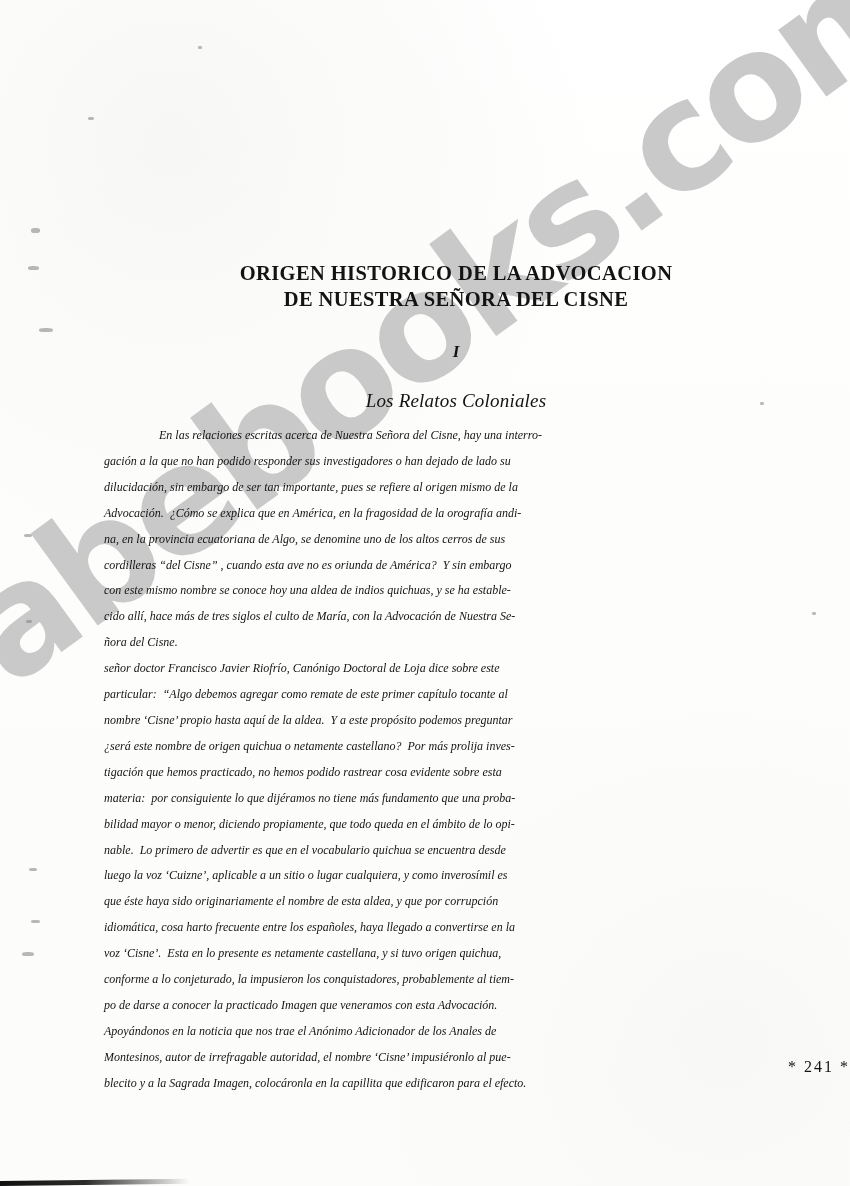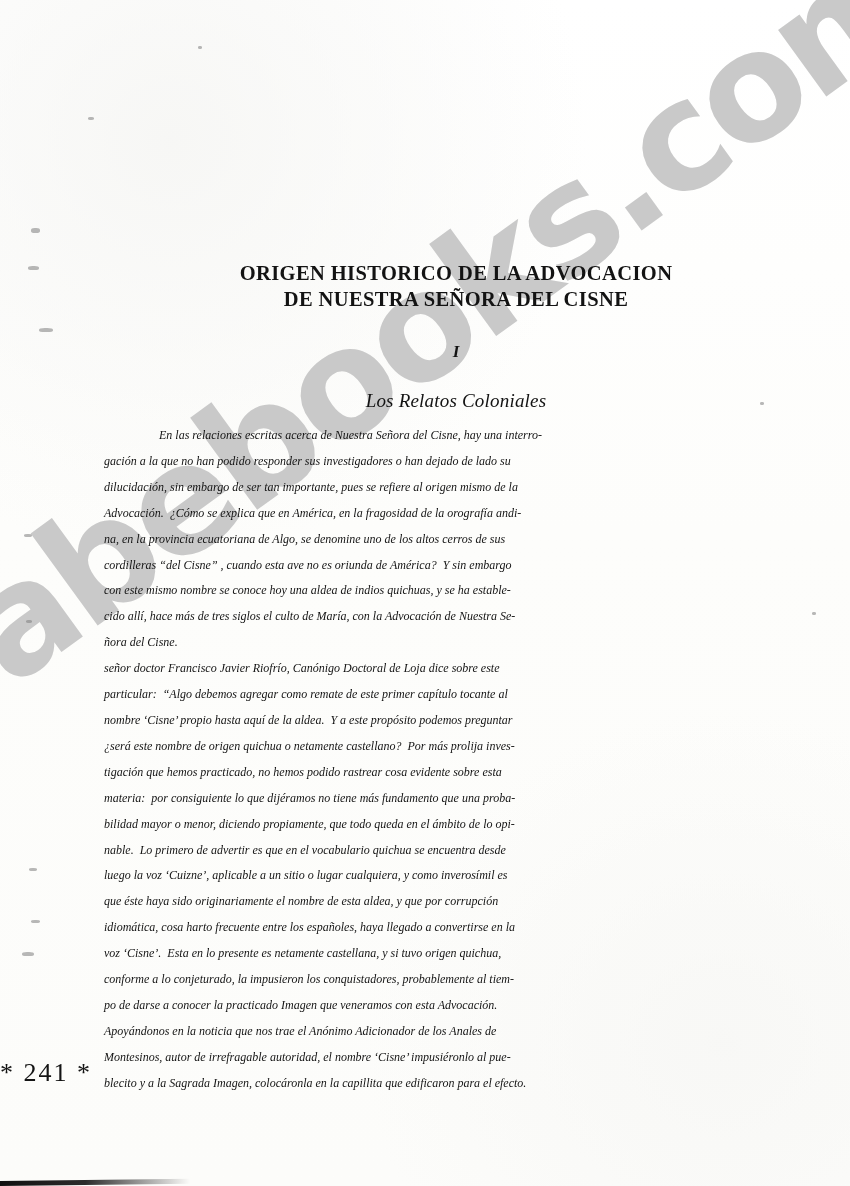--- a/index.html
+++ b/index.html
@@ -81,22 +81,22 @@
     font-style:italic;
     font-size:12px;
     line-height:25.9px;
   }
   .para{margin:0;}
   .para .ln{display:block;white-space:pre;}
   .para .ln.indent{text-indent:55px;}
   .footer{
     position:absolute;
     left:0;right:0;top:1058px;
-    text-align:left;
-    font-size:26px;
+    text-align:right;
+    font-size:16px;
     letter-spacing:2px;
     color:#141414;
   }
 </style>
 </head>
 <body>
 
 <div id="page">
 
   <div class="paper-tone"></div>

